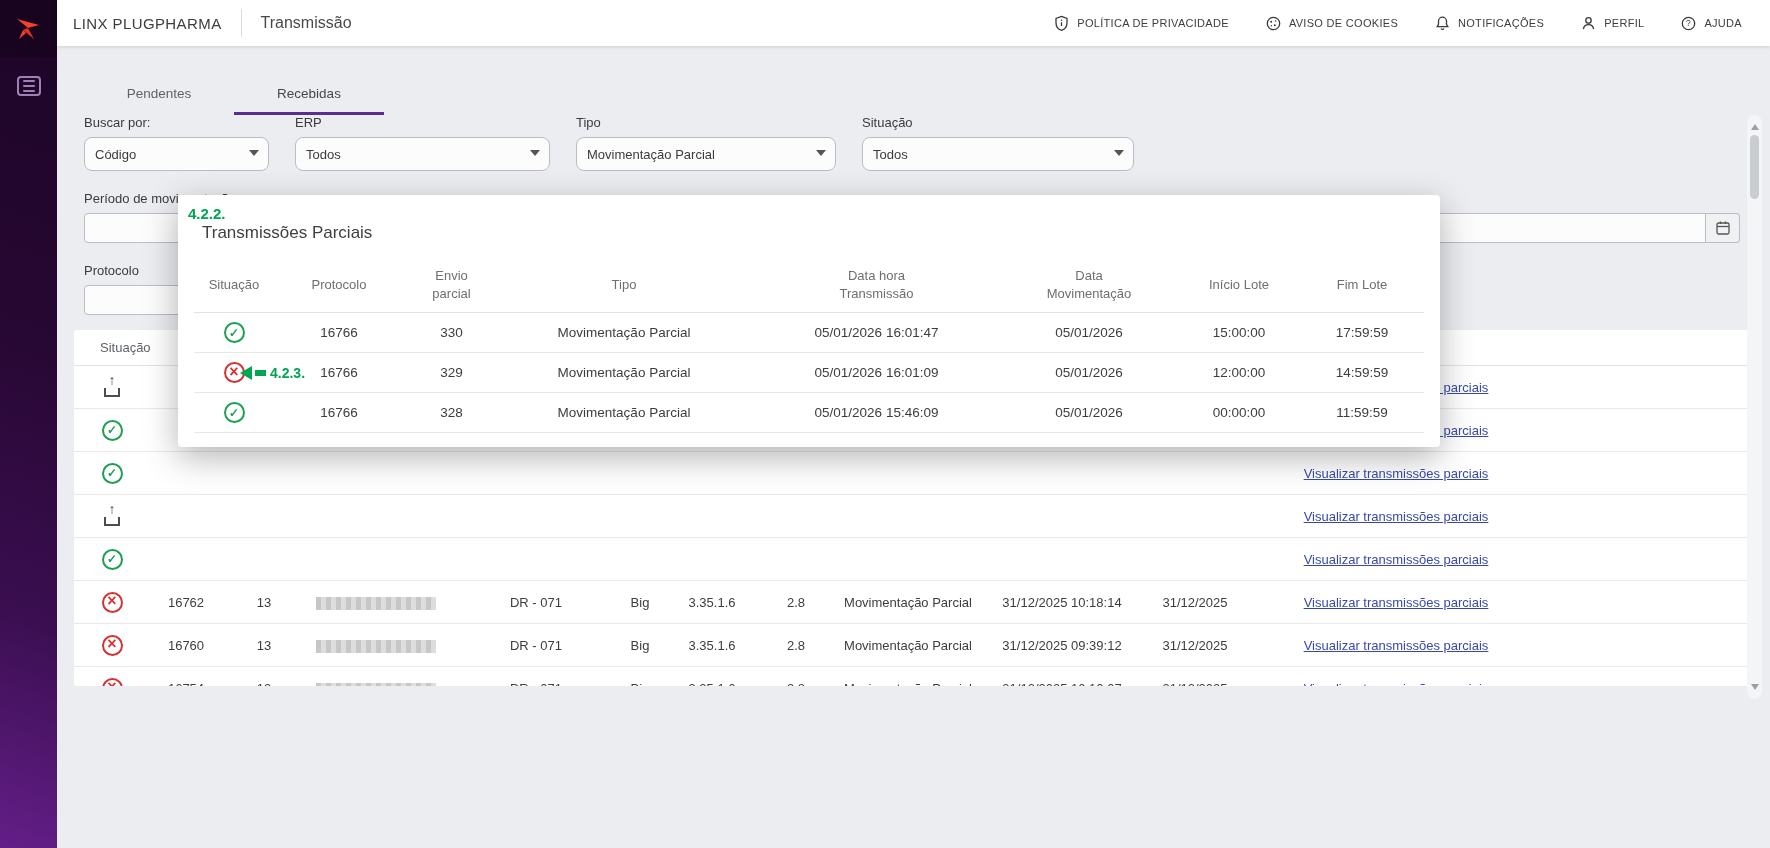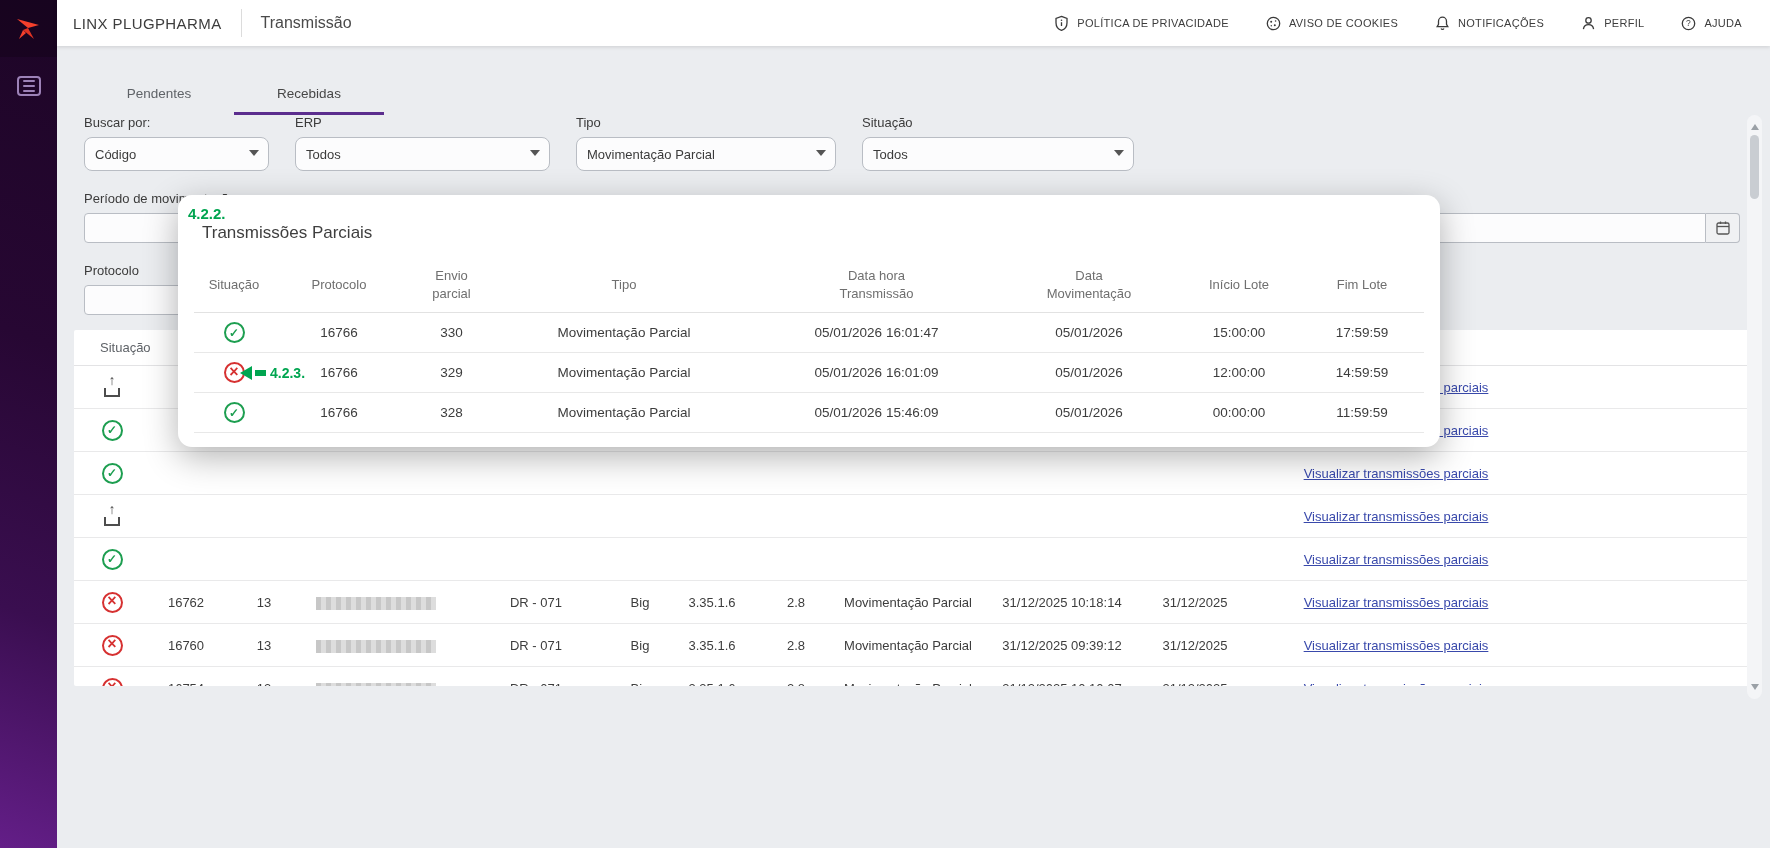--- a/index.html
+++ b/index.html
@@ -72,21 +72,21 @@
   .st-upload::after{content:"";position:absolute;left:2px;right:2px;bottom:0;height:7px;border:2px solid #4d4d4d;border-top:none;}
 
   
   .scrollbar{position:absolute;right:8px;top:58px;height:584px;width:15px;background:#f4f5f7;border-radius:8px;z-index:5;}
   .sb-up,.sb-down{position:absolute;left:50%;transform:translateX(-50%);width:0;height:0;border:4px solid transparent;cursor:pointer;}
   .sb-up{top:5px;border-bottom:6px solid #9aa0a6;}
   .sb-down{bottom:5px;border-top:6px solid #9aa0a6;}
   .sb-thumb{position:absolute;top:20px;left:3px;width:9px;height:64px;background:#c9cdd2;border-radius:5px;cursor:grab;}
 
   
-  .modal{position:absolute;left:178px;top:195px;width:1262px;background:#fff;border-radius:14px;z-index:40;
+  .modal{position:absolute;left:178px;top:195px;width:1262px;background:#fff;border-radius:4px;z-index:40;
     box-shadow:0 10px 34px rgba(0,0,0,.30);padding:10px 16px 14px 10px;}
   .green-note{color:var(--green-note);font-weight:bold;font-size:15px;}
   .modal-title{font-size:17px;color:#3f3f3f;margin:1px 0 0 14px;font-weight:500;}
   .mtable{margin:16px 0 0 6px;}
   .mgrid{display:grid;grid-template-columns:80px 130px 95px 250px 255px 170px 130px 116px;align-items:center;justify-items:center;}
   .mhead{color:#6f6f6f;font-size:13px;text-align:center;line-height:1.35;padding:8px 0 10px;border-bottom:1px solid #e2e2e2;}
   .mhead .w50{max-width:52px;}
   .mhead .w95{max-width:96px;}
   .mrow{height:40px;font-size:13.5px;color:#3d3d3d;border-bottom:1px solid #e8e8e8;}
   .mrow .mstatus{position:relative;width:100%;display:flex;justify-content:center;align-items:center;height:100%;}

